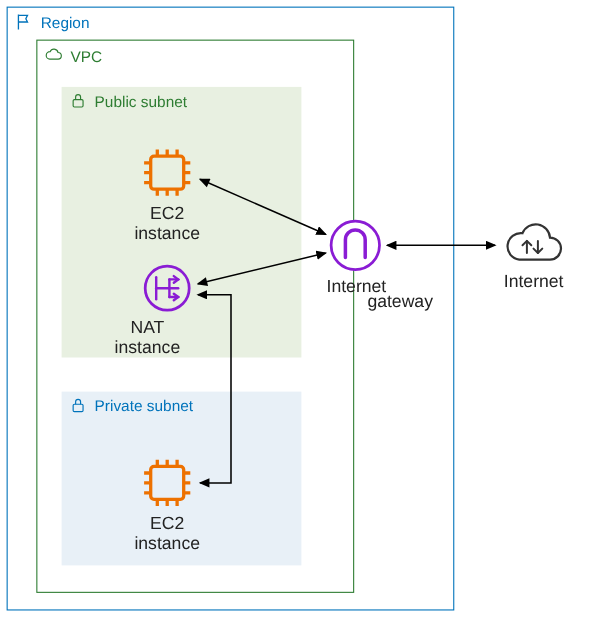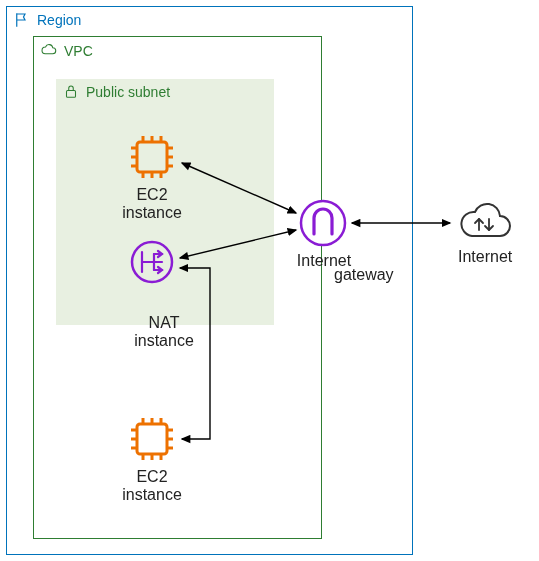--- a/index.html
+++ b/index.html
@@ -53,20 +53,31 @@
       <span class="hdr-icon">
         <svg width="18" height="18" viewBox="0 0 24 24">
             <rect x="6" y="10" width="12" height="9" rx="1.5" fill="none" stroke="#2e7d32" stroke-width="1.4"></rect>
             <path d="M9 10V7a3 3 0 0 1 6 0v3" fill="none" stroke="#2e7d32" stroke-width="1.4"></path>
           </svg>
       </span>
       <span>Public subnet</span>
     </div>
   </div>
 
+  <div class="box subnet-box private-subnet" style="left:56px; top:356px; width:218px; height:158px;">
+    <div class="box-header">
+      <span class="hdr-icon">
+        <svg width="18" height="18" viewBox="0 0 24 24">
+            <rect x="6" y="10" width="12" height="9" rx="1.5" fill="none" stroke="#0073bb" stroke-width="1.4"></rect>
+            <path d="M9 10V7a3 3 0 0 1 6 0v3" fill="none" stroke="#0073bb" stroke-width="1.4"></path>
+          </svg>
+      </span>
+      <span>Private subnet</span>
+    </div>
+  </div>
 
   <div class="icon-square" style="left:127px; top:132px;">
     <svg width="50" height="50" viewBox="0 0 50 50">
       <rect x="10" y="10" width="30" height="30" rx="3" fill="none" stroke="#ed7100" stroke-width="3"></rect>
       <g stroke="#ed7100" stroke-width="3">
         <line x1="16" y1="4" x2="16" y2="10"></line>
           <line x1="25" y1="4" x2="25" y2="10"></line>
           <line x1="34" y1="4" x2="34" y2="10"></line>
         <line x1="16" y1="40" x2="16" y2="46"></line>
           <line x1="25" y1="40" x2="25" y2="46"></line>
@@ -90,21 +101,21 @@
         <line x1="14" y1="24" x2="26" y2="24"></line>
         <line x1="26" y1="16" x2="34" y2="16"></line>
         <line x1="26" y1="24" x2="34" y2="24"></line>
         <line x1="26" y1="32" x2="34" y2="32"></line>
         <path d="M26 16v16"></path>
         <path d="M30 13l4 3-4 3"></path>
         <path d="M30 29l4 3-4 3"></path>
       </g>
     </svg>
   </div>
-  <div class="node-label" style="left:122px; top:290px; width:84px;margin-top:24px;">NAT instance</div>
+  <div class="node-label" style="left:92px; top:290px; width:84px;">NAT instance</div>
 
   <div class="icon-square" style="left:127px; top:414px;">
     <svg width="50" height="50" viewBox="0 0 50 50">
       <rect x="10" y="10" width="30" height="30" rx="3" fill="none" stroke="#ed7100" stroke-width="3"></rect>
       <g stroke="#ed7100" stroke-width="3">
         <line x1="16" y1="4" x2="16" y2="10"></line>
           <line x1="25" y1="4" x2="25" y2="10"></line>
           <line x1="34" y1="4" x2="34" y2="10"></line>
         <line x1="16" y1="40" x2="16" y2="46"></line>
           <line x1="25" y1="40" x2="25" y2="46"></line>

